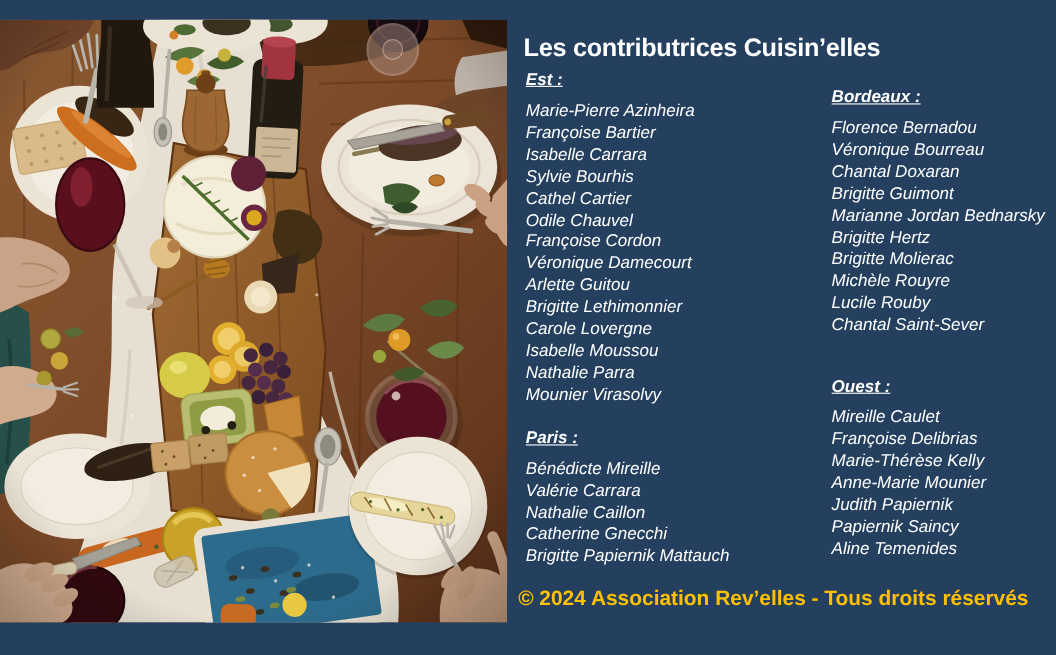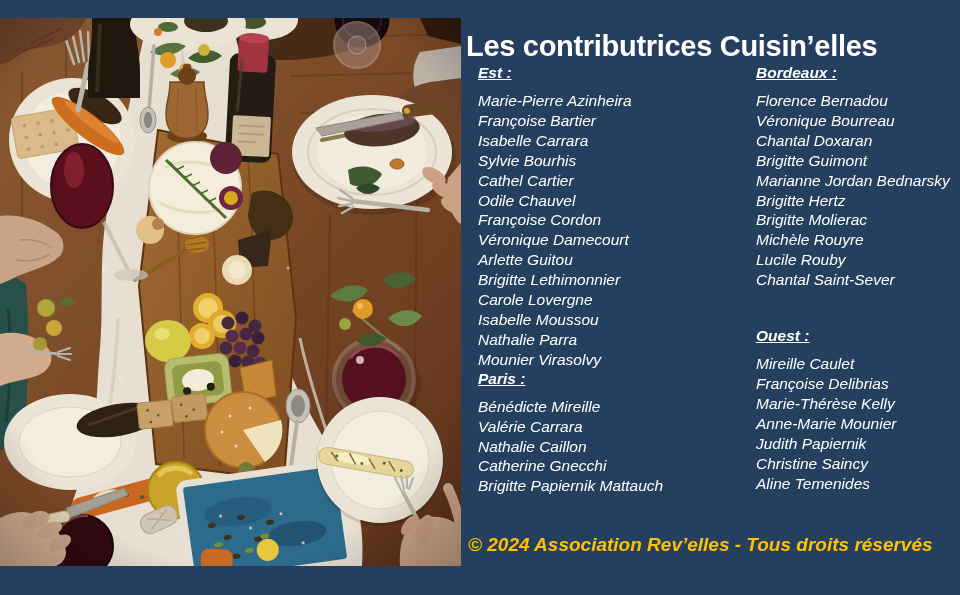--- a/index.html
+++ b/index.html
@@ -12,44 +12,44 @@
     font-family:"Liberation Sans",sans-serif;
   }
   .photo{
     position:absolute;left:0;top:18px;width:461px;height:548px;
   }
   .photo svg{display:block;width:461px;height:548px;}
   .content{
     position:absolute;left:462px;top:0;width:498px;height:595px;
   }
   .title{
-    position:absolute;top:30px;left:4px;margin:0;
-    font-size:29px;font-weight:bold;color:var(--fg);
+    position:absolute;top:30px;left:14px;margin:0;
+    font-size:23px;font-weight:bold;color:var(--fg);
     white-space:nowrap;letter-spacing:-0.3px;
   }
   .cols{
     position:absolute;top:64px;left:16px;right:0;display:flex;gap:28px;
   }
   .col-left{width:250px;}
   .col-right{flex:1;}
   .sec h2{
     margin:0;font-size:15.5px;font-weight:bold;font-style:italic;
     text-decoration:underline;color:var(--fg);white-space:nowrap;
   }
   .names{margin-top:9px;}
   .name{
     font-size:15.5px;font-style:italic;color:var(--fg);
     line-height:19.9px;white-space:nowrap;
   }
-  .sec-paris{}
-  .sec-bordeaux{margin-top:0;}
+  .sec-paris{margin-top:20px;}
+  .sec-bordeaux{margin-top:16px;}
   .sec-ouest{margin-top:37px;}
   .footer{
     position:absolute;top:533px;left:6px;width:470px;
-    font-size:19px;font-weight:bold;font-style:italic;
+    text-align:center;font-size:19px;font-weight:bold;
     color:var(--accent);line-height:24px;
   }
 </style>
 </head>
 <body>
 
 <div class="photo">
   <svg viewBox="0 0 461 548">
     <defs>
       <linearGradient id="wood" x1="0" y1="0" x2="1" y2="1">
@@ -544,21 +544,21 @@
       </section>
       <section class="sec sec-ouest">
         <h2>Ouest :</h2>
         <div class="names">
 
         <div class="name">Mireille Caulet</div>
             <div class="name">Françoise Delibrias</div>
             <div class="name">Marie-Thérèse Kelly</div>
             <div class="name">Anne-Marie Mounier</div>
             <div class="name">Judith Papiernik</div>
-            <div class="name">Christine Saincy</div>
+            <div class="name">Papiernik Saincy</div>
             <div class="name">Aline Temenides</div>
           </div>
       </section>
     </div>
   </div>
 
   <div class="footer">© 2024 Association Rev’elles - Tous droits réservés</div>
 </div>
 
 </body></html>

